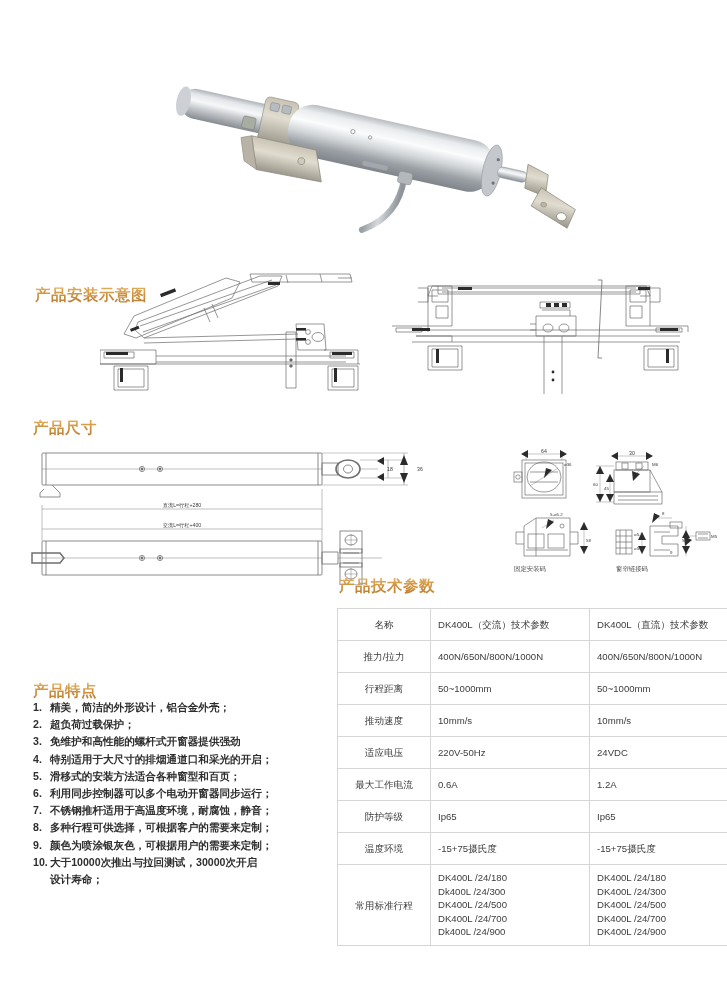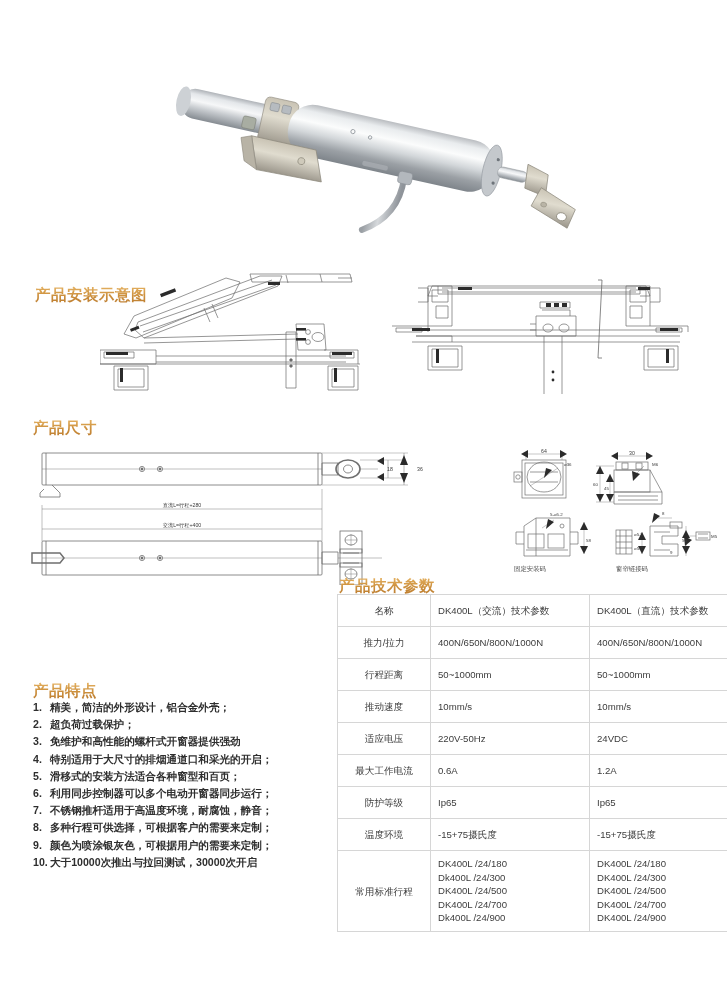--- a/index.html
+++ b/index.html
@@ -37,21 +37,21 @@
   .features{
     position:absolute;left:33px;top:700px;width:300px;
     font-size:10.6px;line-height:15.6px;color:#2e2e2e;font-weight:bold;
   }
   .feat-row{display:flex;margin-bottom:1.6px;}
   .feat-num{width:17px;flex:none;text-align:left;}
   .feat-txt{flex:1;}
   .feat-cont{padding-left:17px;}
 
   
-  .spec-wrap{position:absolute;left:337px;top:594px;width:366px;}
+  .spec-wrap{position:absolute;left:337px;top:608px;width:366px;}
   table.spec{border-collapse:collapse;width:366px;table-layout:fixed;}
   table.spec td{
     border:1px solid #d6d6d6;
     font-size:9.6px;
     color:#3c3c3c;
     padding:0 7px;
     height:31px;
     vertical-align:middle;
     line-height:13px;
   }
@@ -476,20 +476,21 @@
         <div class="feat-txt">多种行程可供选择，可根据客户的需要来定制；</div>
       </div>
       <div class="feat-row">
         <div class="feat-num">9.</div>
         <div class="feat-txt">颜色为喷涂银灰色，可根据用户的需要来定制；</div>
       </div>
       <div class="feat-row">
         <div class="feat-num">10.</div>
         <div class="feat-txt">大于10000次推出与拉回测试，30000次开启</div>
       </div>
+      <div class="feat-cont">设计寿命；</div>
     </div>
 
   <div class="sec-head" style="left:339px;top:576px;">产品技术参数</div>
 
   <div class="spec-wrap">
     <table class="spec">
       <tbody id="spec-body">
           <tr>
             <td class="c1">名称</td>
             <td class="c2">DK400L（交流）技术参数</td>

